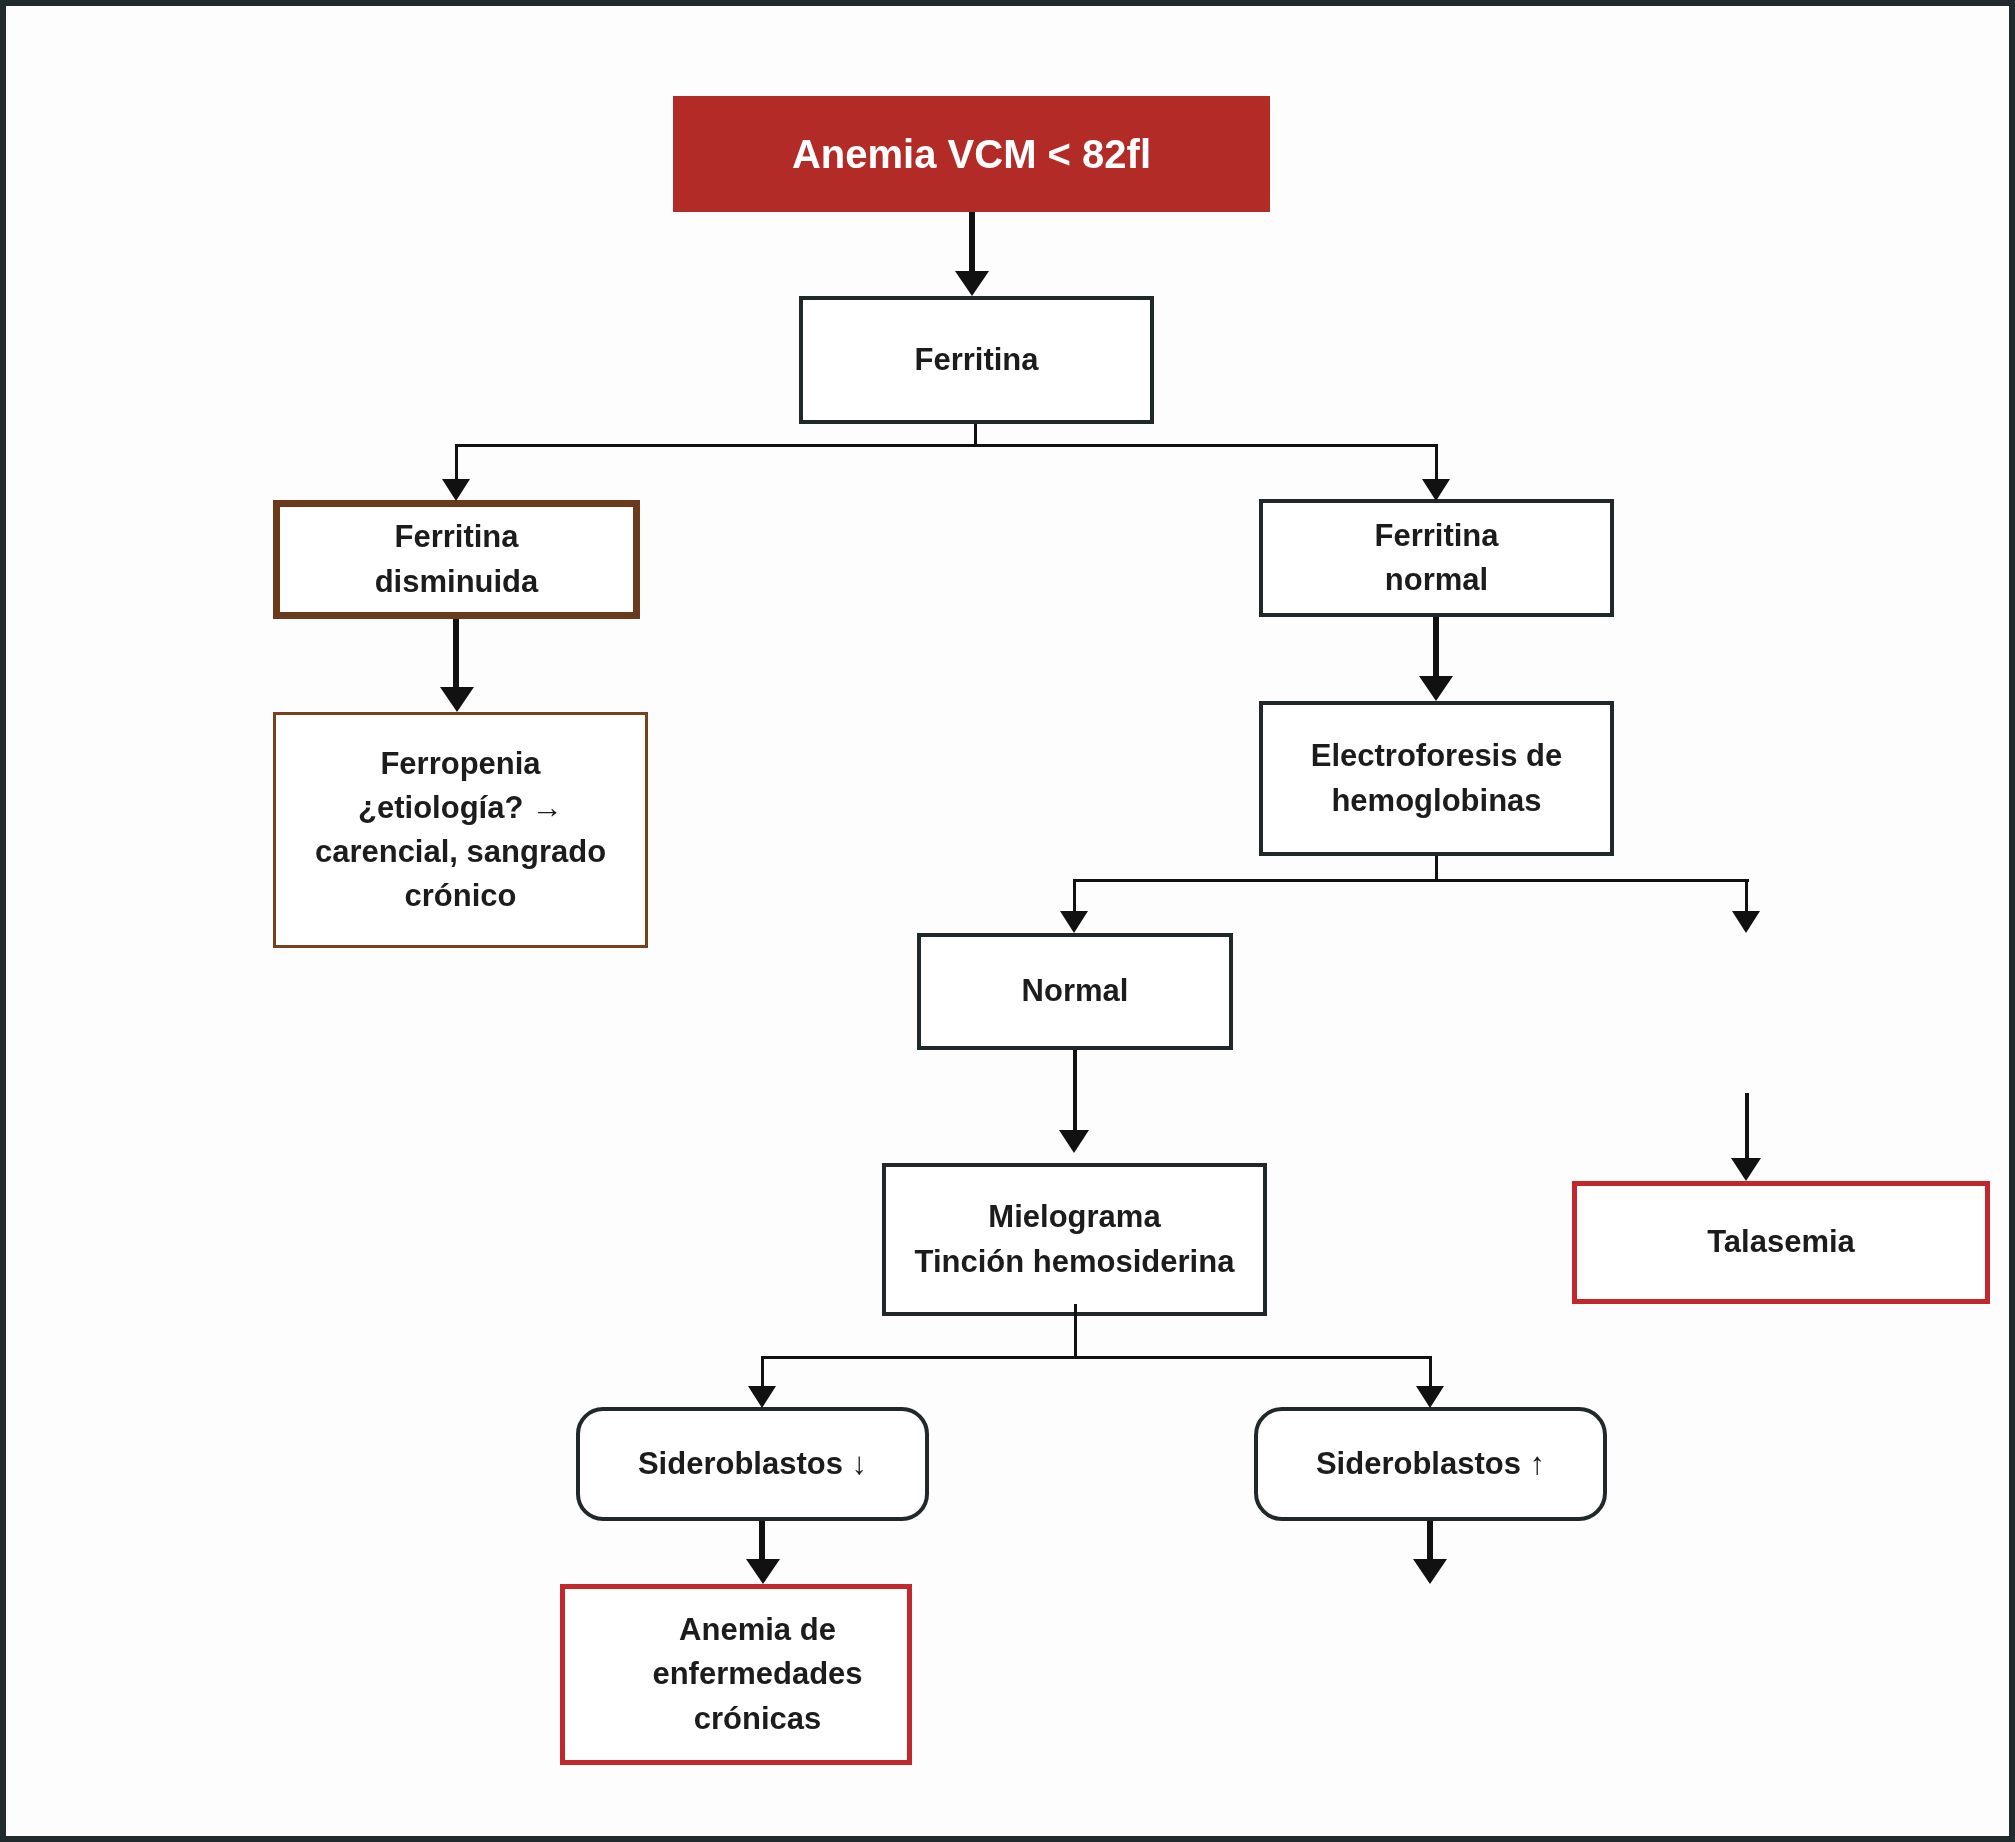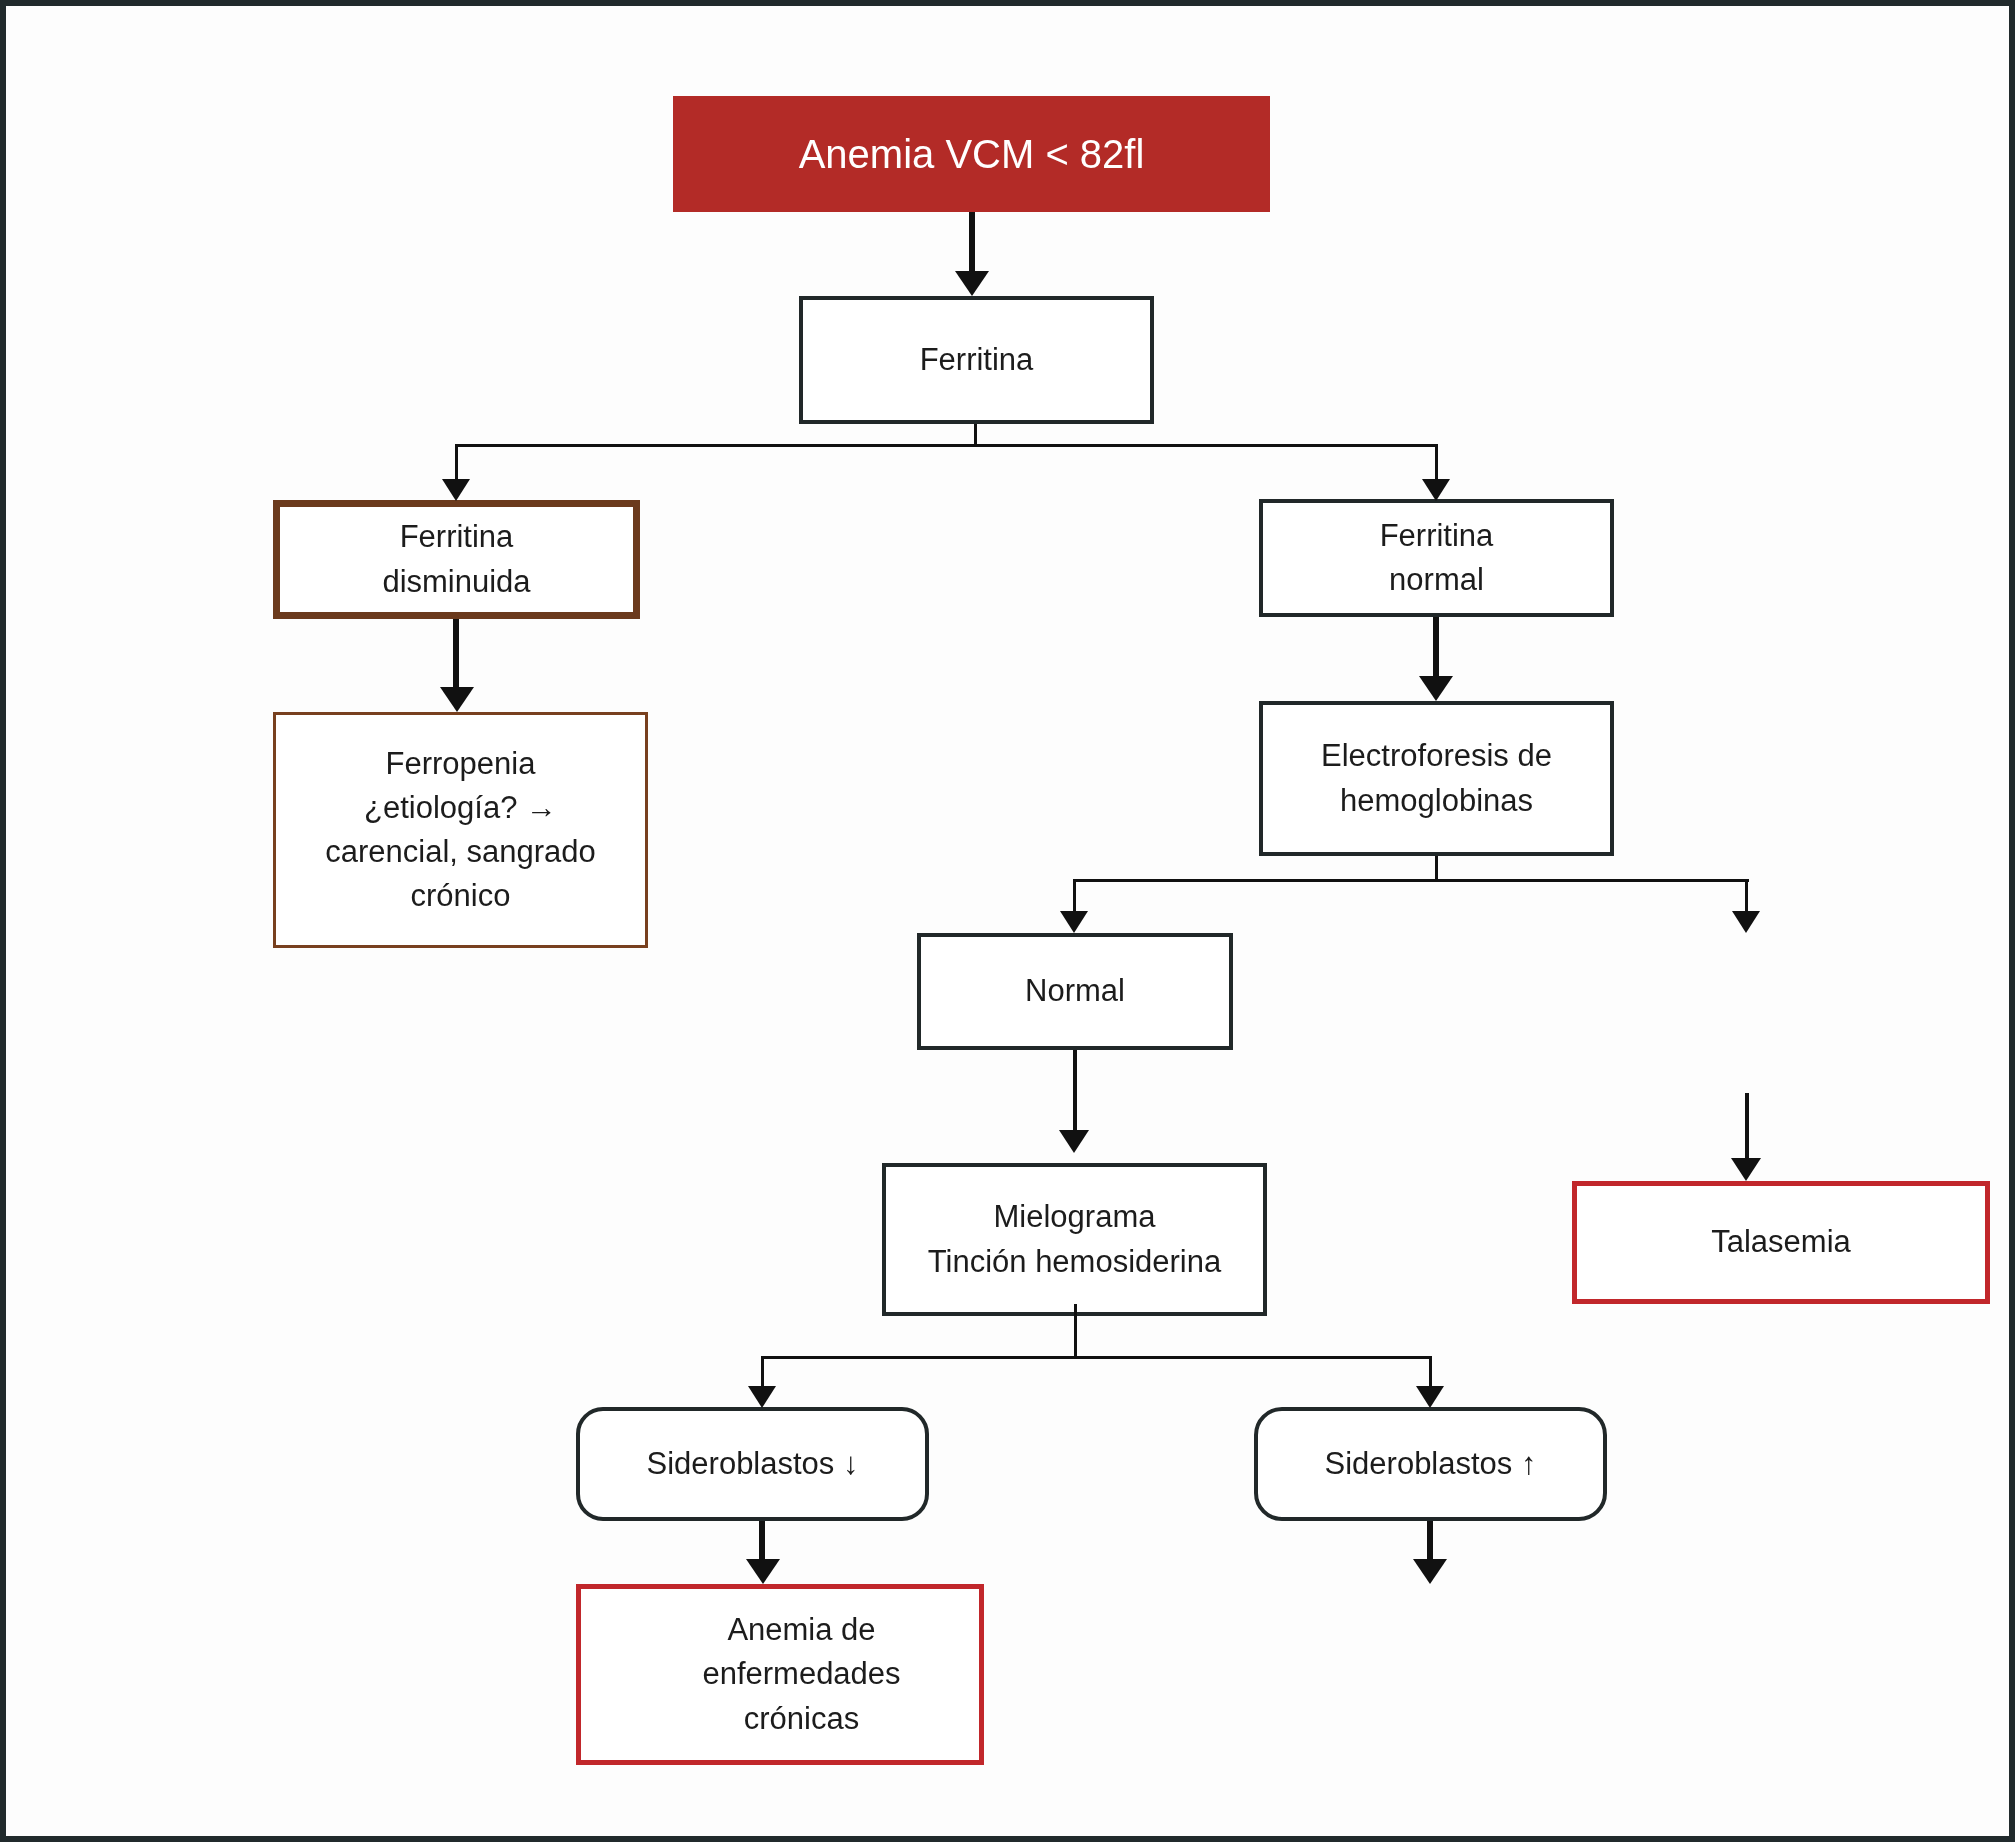--- a/index.html
+++ b/index.html
@@ -15,20 +15,21 @@
   .box{
     position:absolute;
     display:flex;flex-direction:column;
     align-items:center;justify-content:center;
     text-align:right;
     background:#ffffff;
     color:var(--text-color);
     font-size:31px;
     line-height:1.42;
     box-sizing:border-box;
+    font-weight:bold;
   }
   .b-dark{border:4.2px solid var(--box-border);}
   .b-brown-thick{border:7.8px solid var(--brown-dark);}
   .b-brown-thin{border:3px solid var(--brown-light);}
   .b-red{border:5.4px solid var(--outcome-red);}
   .title-box{
     background:var(--accent-red);
     color:#ffffff;
     font-size:40px;
     border:none;
@@ -91,21 +92,21 @@
   </div>
 
   <div class="box b-dark" style="left:570px;top:1401px;width:353px;height:114px;border-radius:27px;">
     <div>Sideroblastos ↓</div>
   </div>
 
   <div class="box b-dark" style="left:1248px;top:1401px;width:353px;height:114px;border-radius:28px;">
     <div>Sideroblastos ↑</div>
   </div>
 
-  <div class="box b-red" style="left:570px;top:1578px;width:408px;height:181px;padding-left:43px;">
+  <div class="box b-red" style="left:554px;top:1578px;width:352px;height:181px;padding-left:43px;">
     <div>Anemia de</div>
     <div>enfermedades</div>
     <div>crónicas</div>
   </div>
 
 
   <div class="shaft" style="left:963px;top:206px;width:6px;height:60px;"></div>
   <div class="head big" style="left:949px;top:265px;"></div>
 
   <div class="shaft" style="left:968px;top:418px;width:3px;height:22px;"></div>

